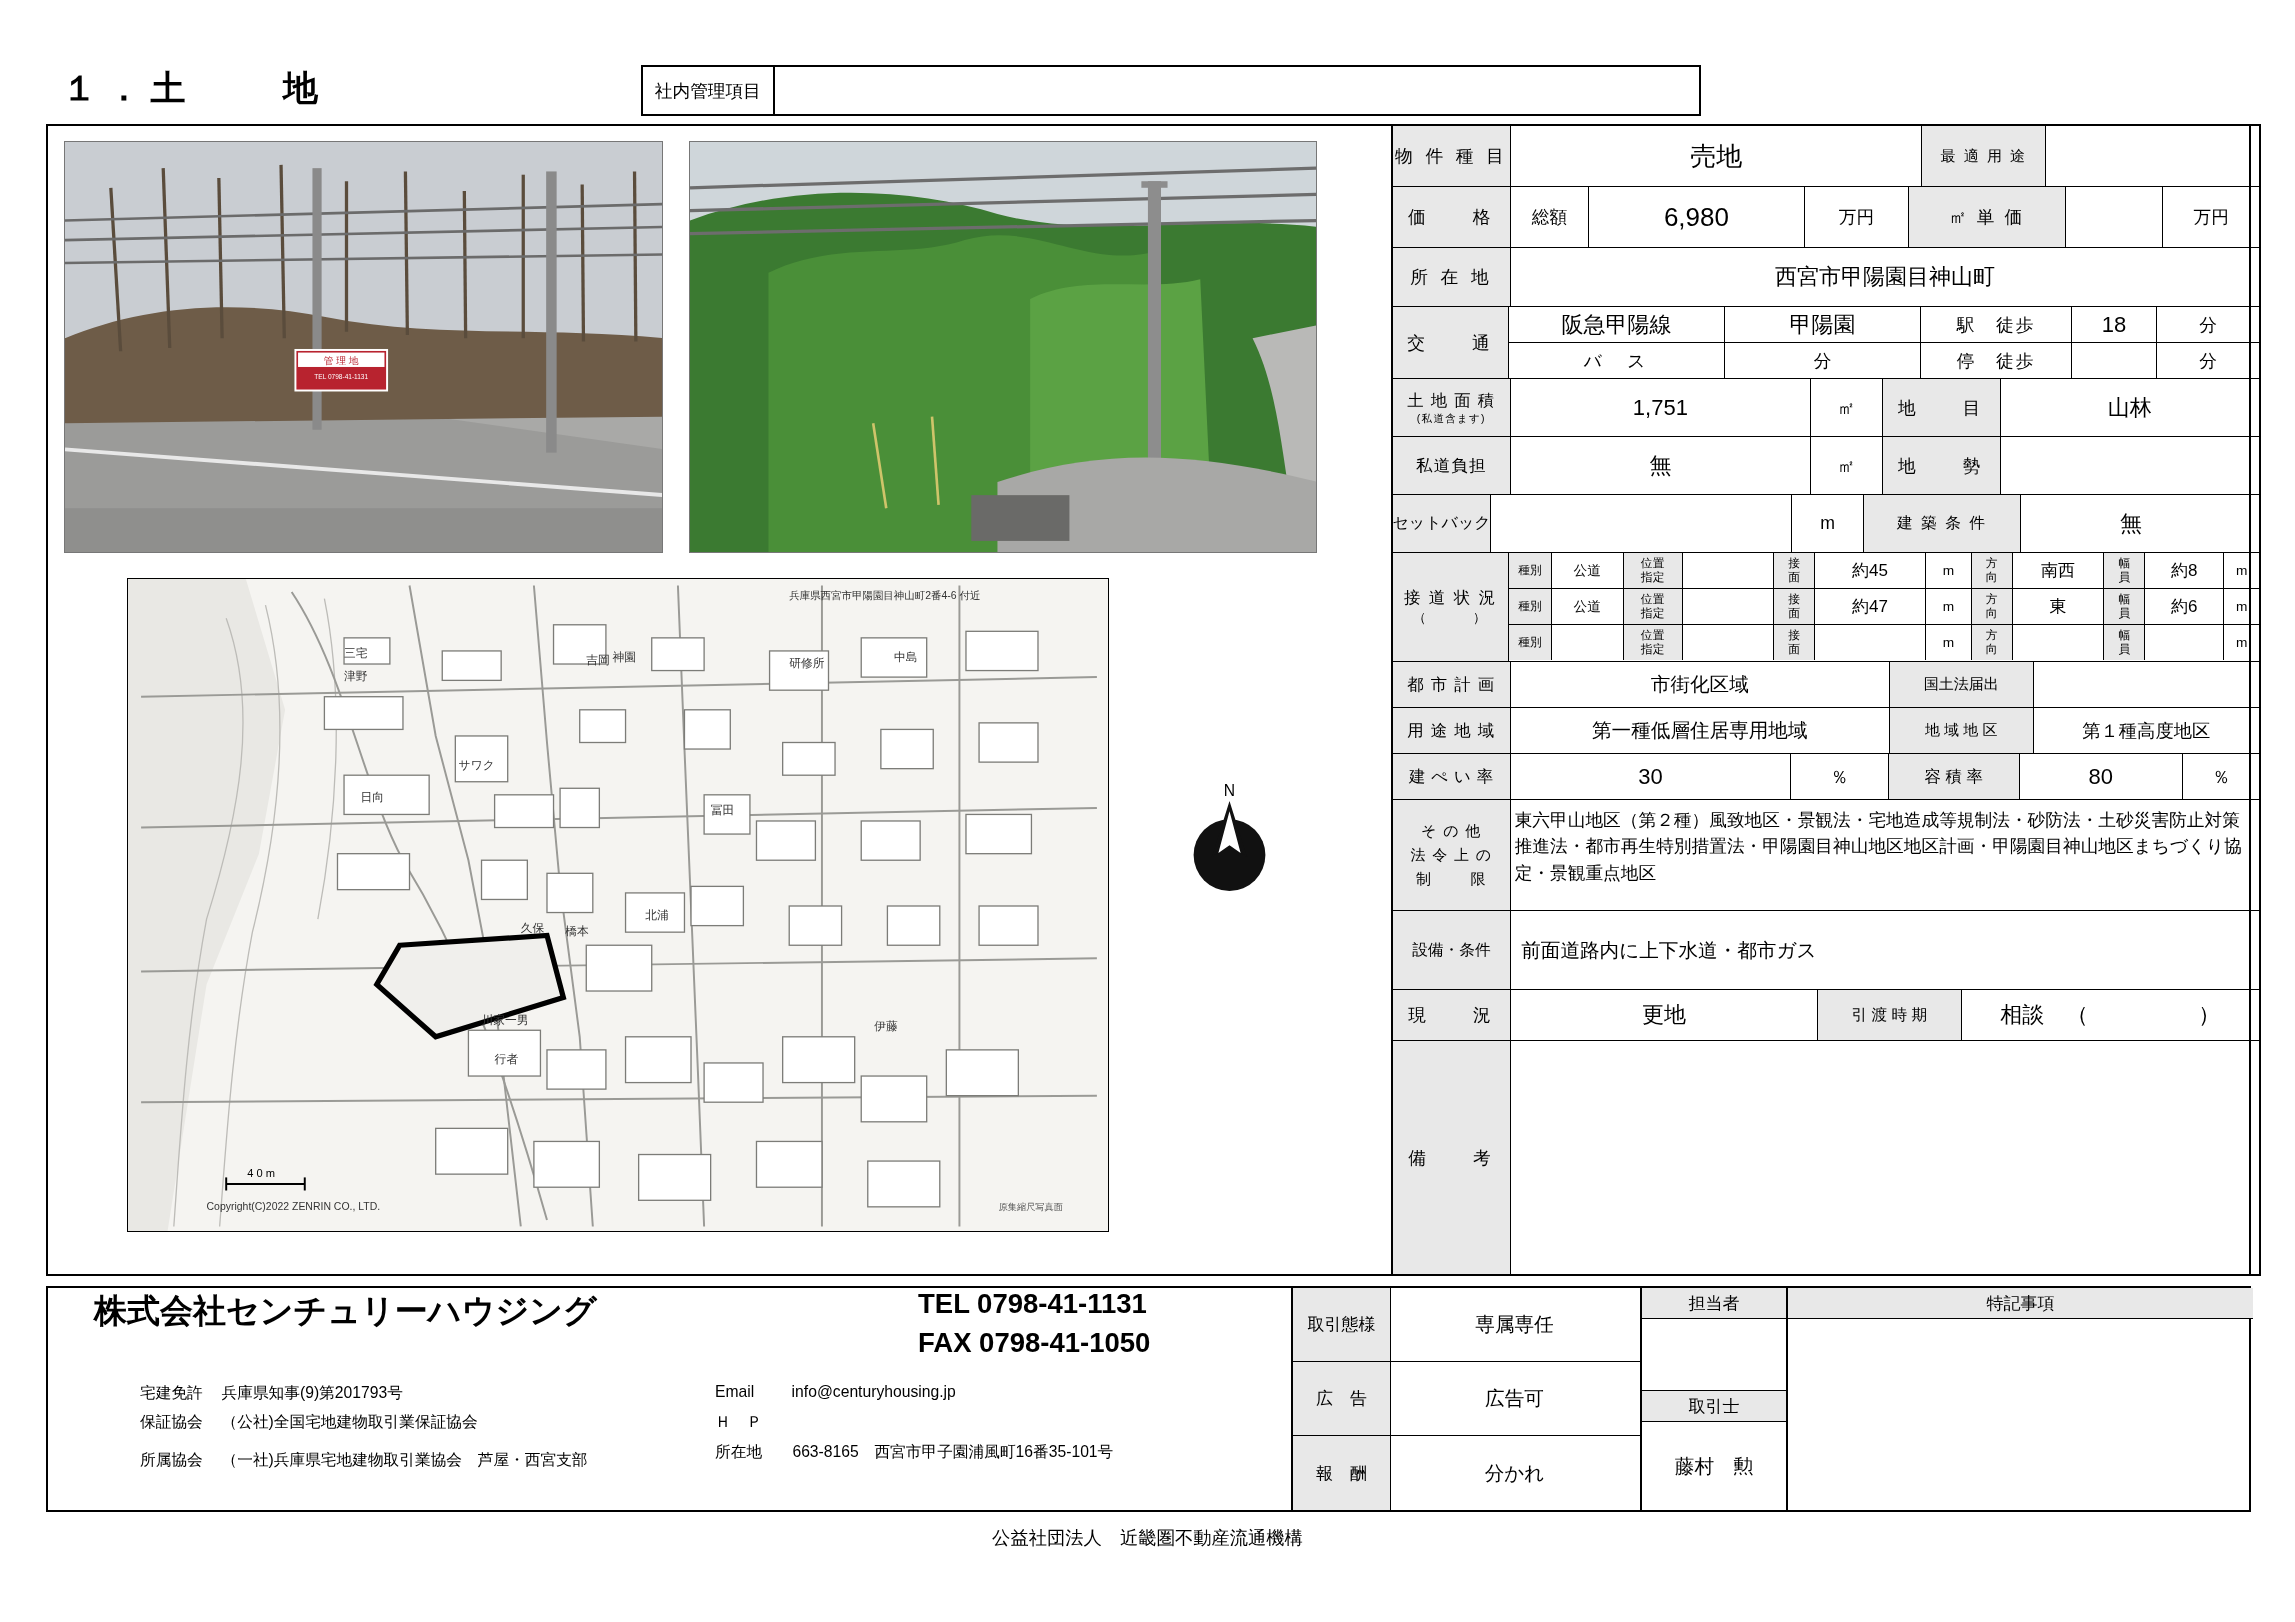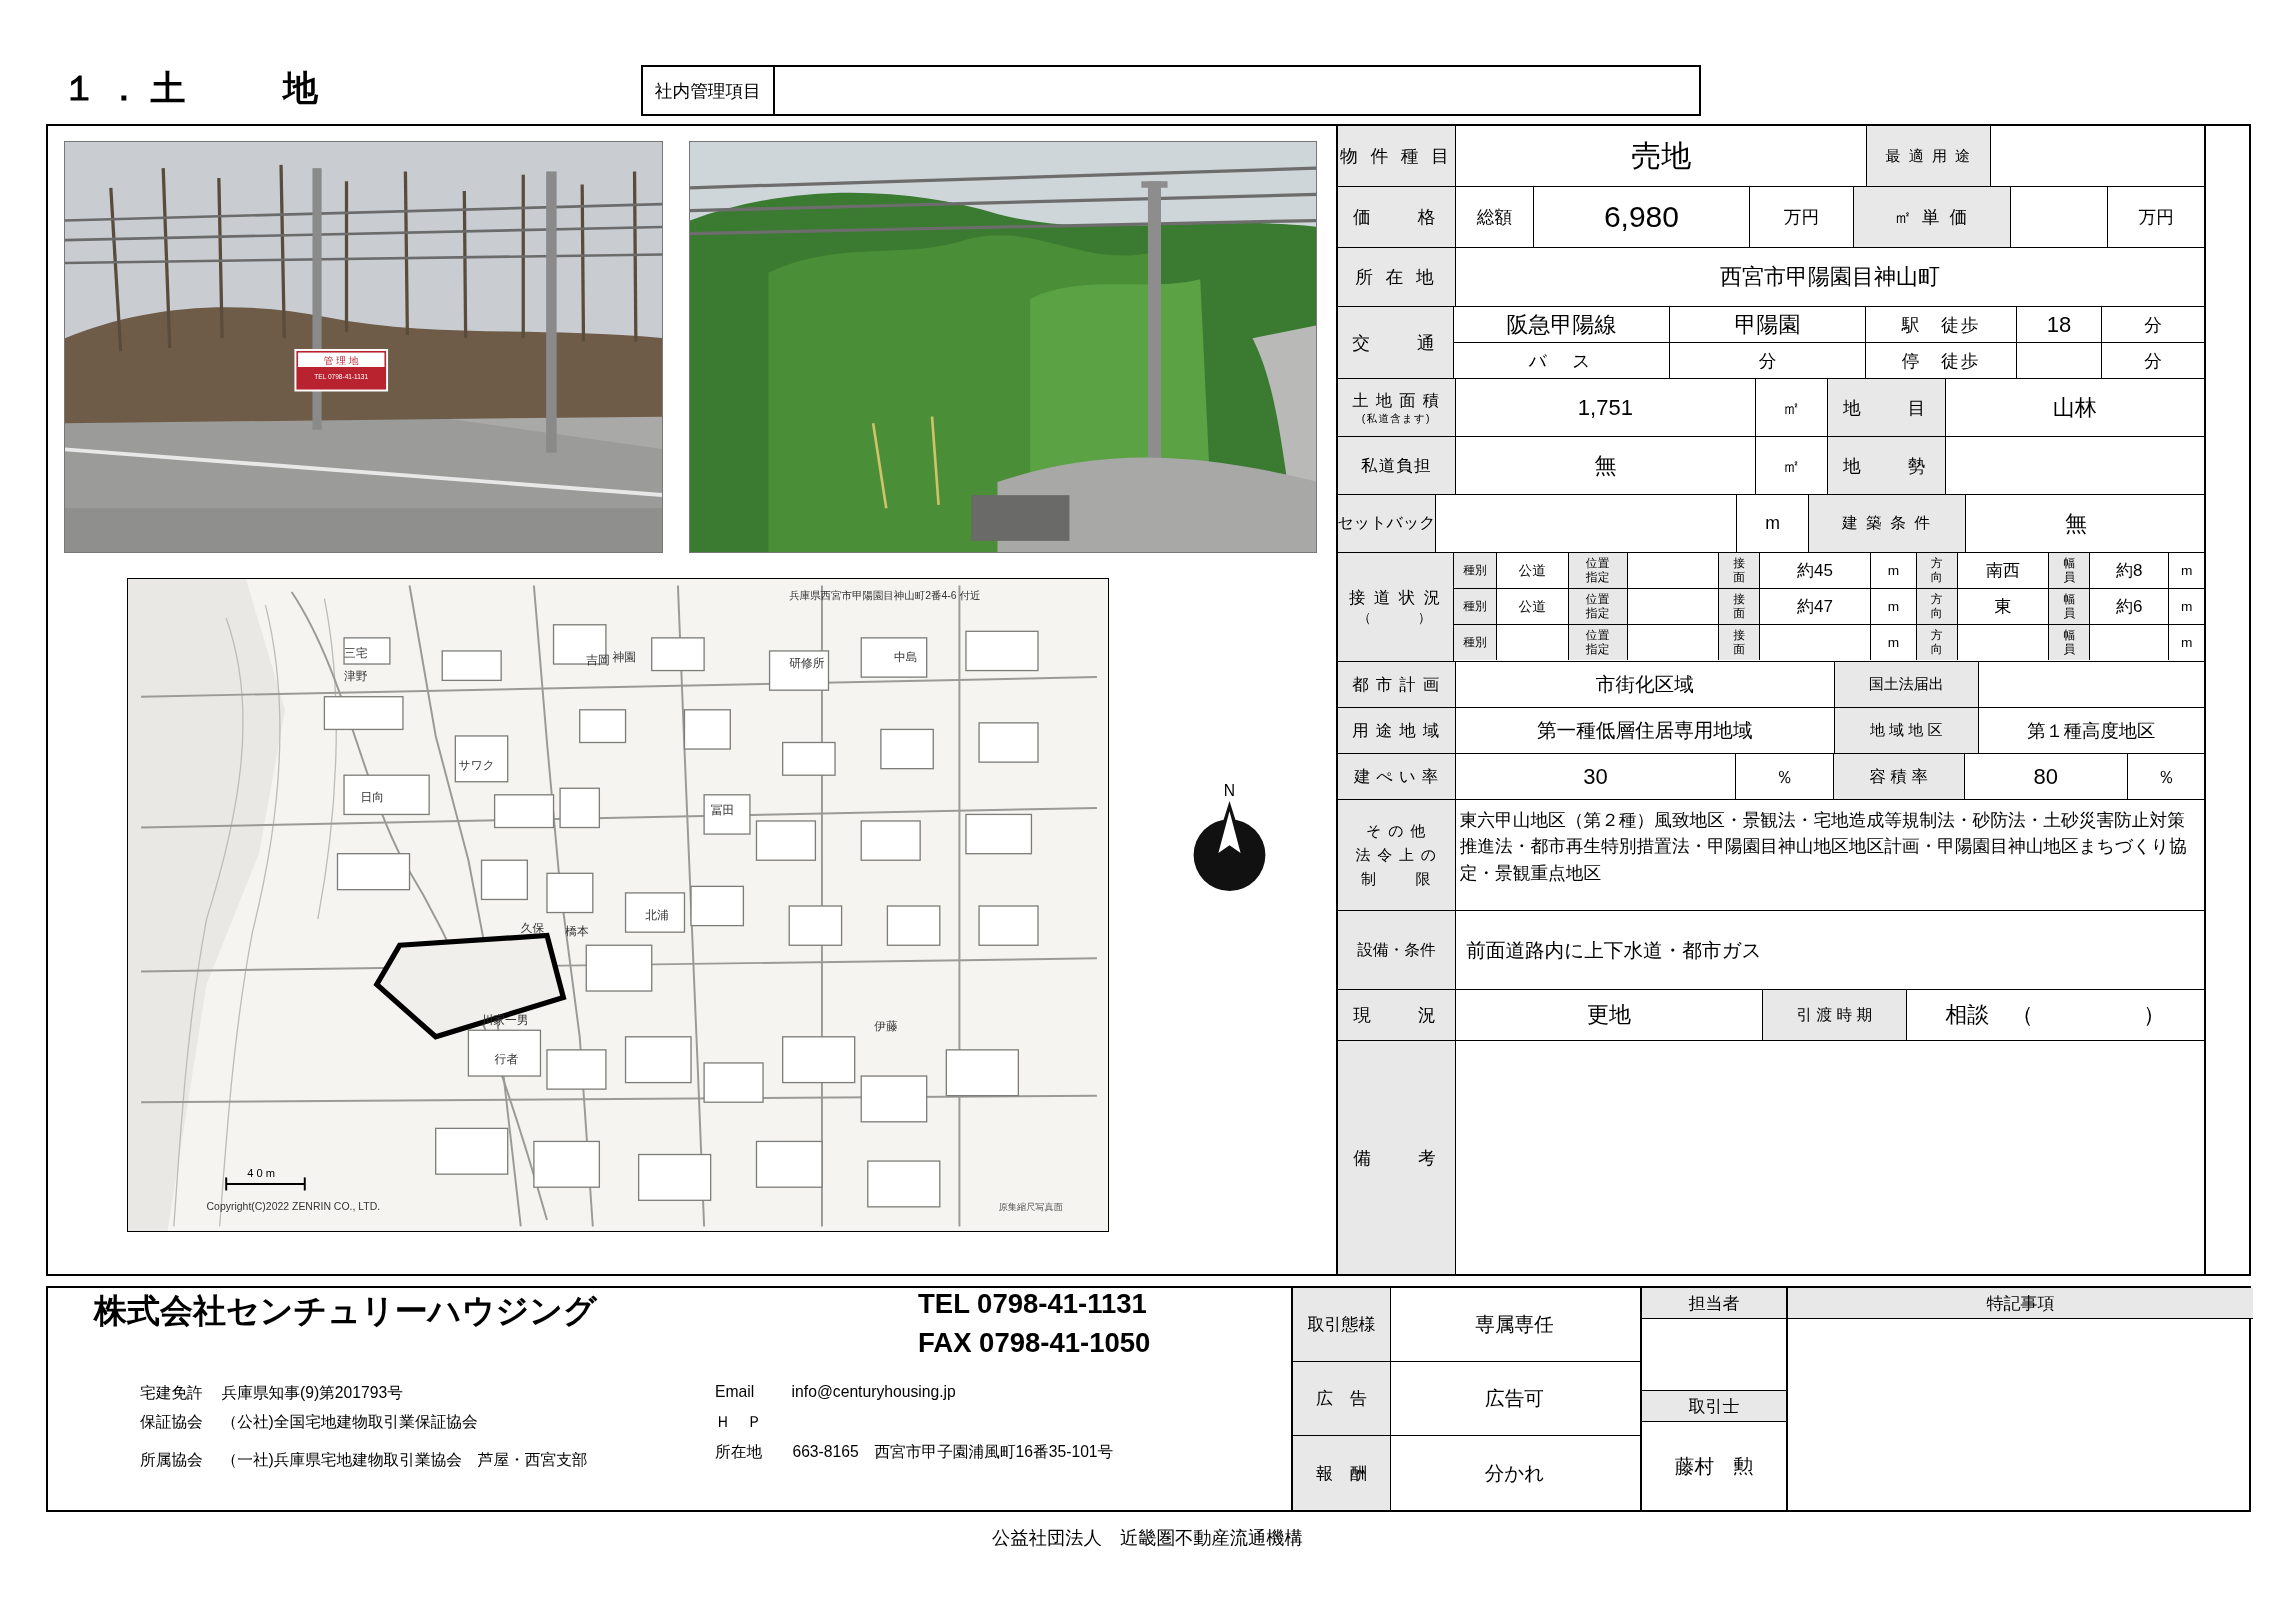--- a/index.html
+++ b/index.html
@@ -12,30 +12,30 @@
   .hdrlabel{font-size:17.7px;padding:0 11.8px;display:flex;align-items:center;height:100%;box-sizing:border-box;}
   .hdrfield{flex:1;height:100%;border-left:2px solid #000;}
 
   
   .frame{position:absolute;left:46px;top:124px;width:2205px;height:1152px;border:2px solid #000;box-sizing:border-box;}
 
   .photo{position:absolute;border:0.7px solid #777;box-sizing:border-box;overflow:hidden;}
   .map{position:absolute;border:0.7px solid #000;box-sizing:border-box;background:#f4f4f2;overflow:hidden;}
 
   
-  .rt{position:absolute;left:1336px;top:124px;width:870px;height:1152px;border:2px solid #000;box-sizing:border-box;
+  .rt{position:absolute;left:1391px;top:124px;width:870px;height:1152px;border:2px solid #000;box-sizing:border-box;
       display:flex;flex-direction:column;}
   .r{display:flex;border-bottom:1.3px solid #000;box-sizing:border-box;}
   .r:last-child{border-bottom:none;}
   .c{box-sizing:border-box;border-right:1.3px solid #000;display:flex;align-items:center;justify-content:center;
      font-size:17.7px;padding:0 3.9px;overflow:hidden;white-space:nowrap;}
   .c:last-child{border-right:none;}
   .lbl{background:#e8e8e8;letter-spacing:3.9px;}
   .lbl2{background:#e8e8e8;}
-  .big{font-size:30px;}
+  .big{font-size:26px;}
   .mid{font-size:22px;}
   .sm{font-size:13.7px;letter-spacing:0;}
   .xs{font-size:11.8px;letter-spacing:0;line-height:1.15;white-space:normal;}
   .left{justify-content:flex-start;padding-left:10.5px;}
   .wrap{white-space:normal;text-align:left;line-height:1.5;align-items:flex-start;padding-top:6.5px;}
 
   
   .footer{position:absolute;left:46px;top:1286px;width:2205px;height:226px;border:2px solid #000;box-sizing:border-box;}
   .company{position:absolute;left:46px;top:1.3px;font-size:33px;font-weight:bold;}
   .tel{position:absolute;left:870px;top:0px;font-size:27.5px;font-weight:bold;}

